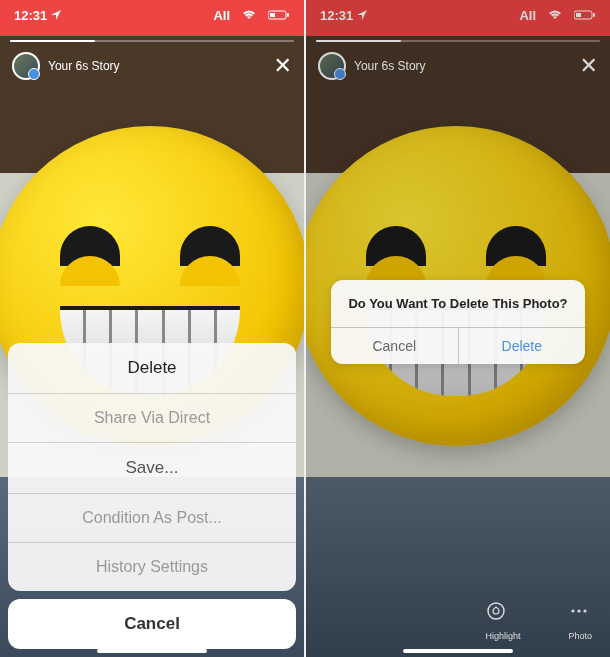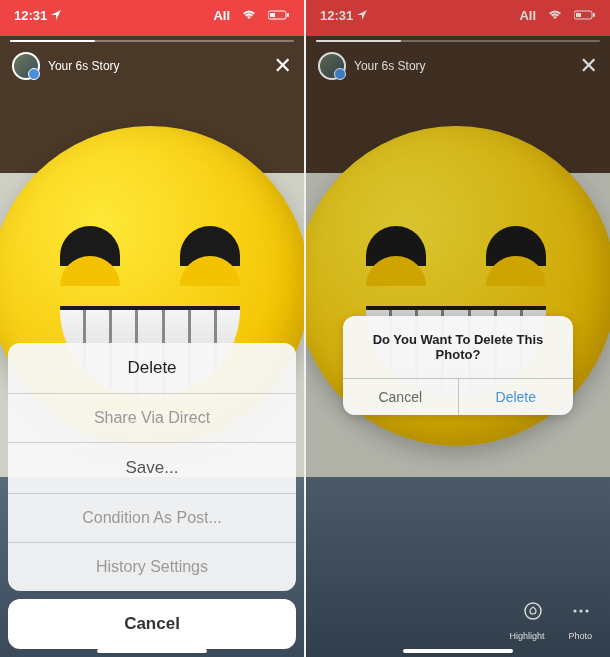--- a/index.html
+++ b/index.html
@@ -205,27 +205,26 @@
       background: #fff;
       border-radius: 3px;
       z-index: 30;
     }
     
     .alert {
       position: absolute;
       top: 280px;
       left: 50%;
       transform: translateX(-50%);
-      width: 230px;
+      width: 254px;
       background: rgba(248,248,248,0.96);
       border-radius: 12px;
       z-index: 20;
       overflow: hidden;
       box-shadow: 0 2px 10px rgba(0,0,0,0.15);
-      margin-top: 36px;
     }
     .alert-body {
       padding: 16px 12px 12px;
       text-align: center;
     }
     .alert-title {
       font-size: 13px;
       font-weight: 600;
       color: #222;
       margin-bottom: 4px;
@@ -256,24 +255,25 @@
       bottom: 16px;
       right: 18px;
       display: flex;
       gap: 24px;
       z-index: 15;
       color: #fff;
     }
     .tb-item {
       display: flex;
       flex-direction: column;
-      align-items: flex-end;
+      align-items: flex-start;
       font-size: 9px;
       gap: 9px;
       cursor: pointer;
+      margin-left: 24px;
     }
     .tb-icon {
       width: 22px;
       height: 22px;
       display: flex;
       align-items: center;
       justify-content: center;
     }
     .dim-overlay {
       position: absolute;

